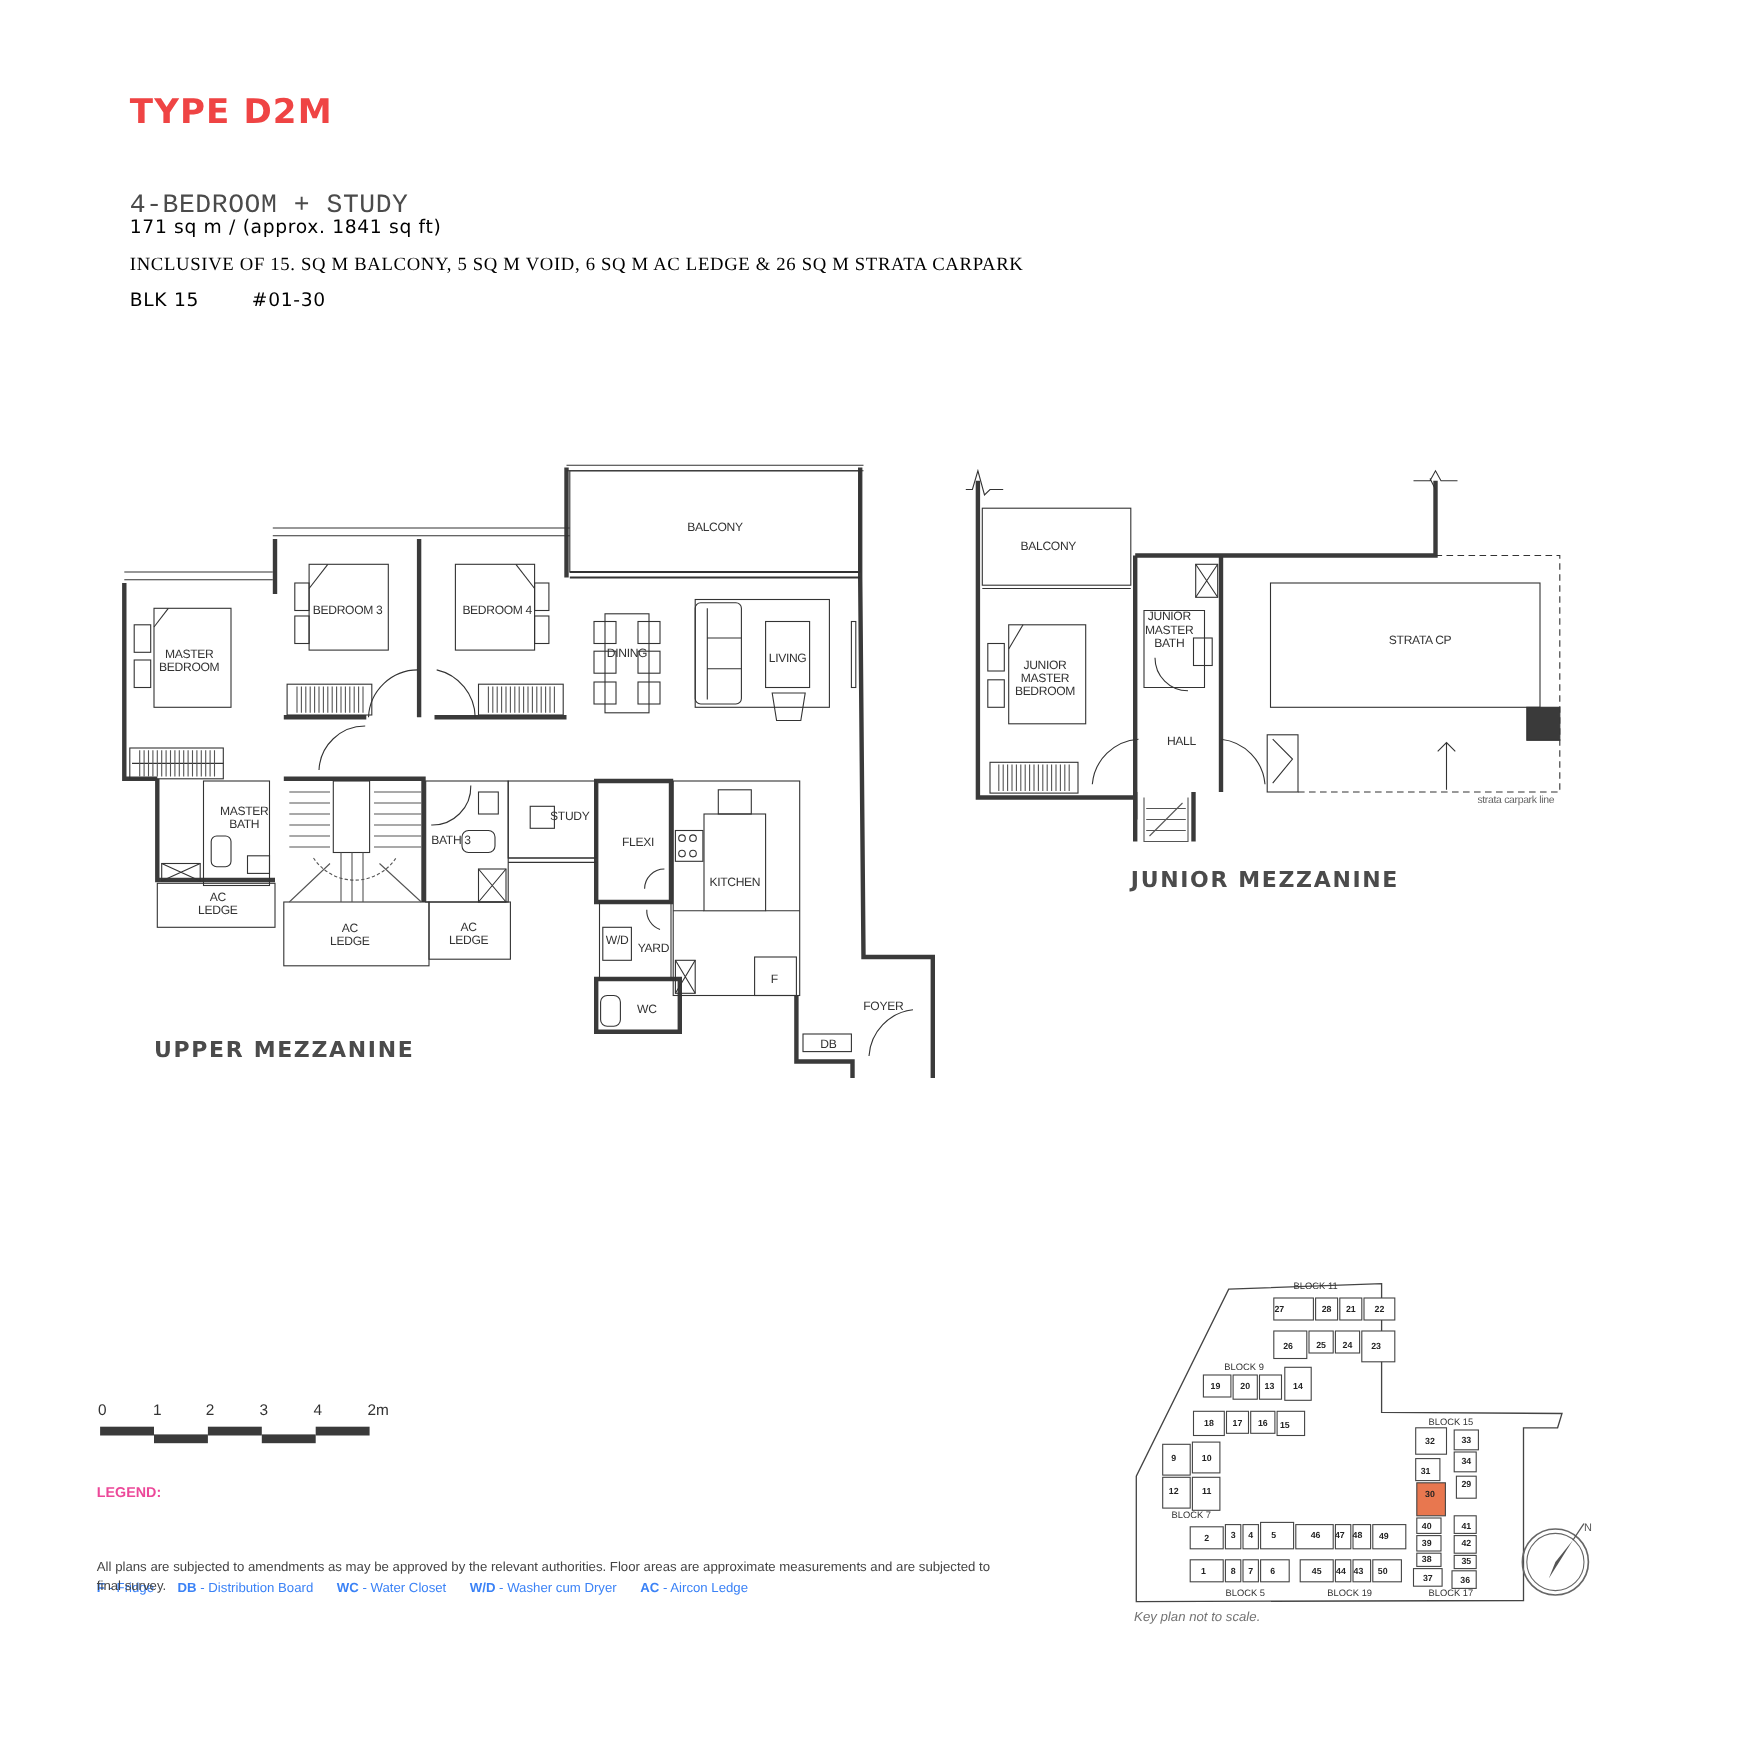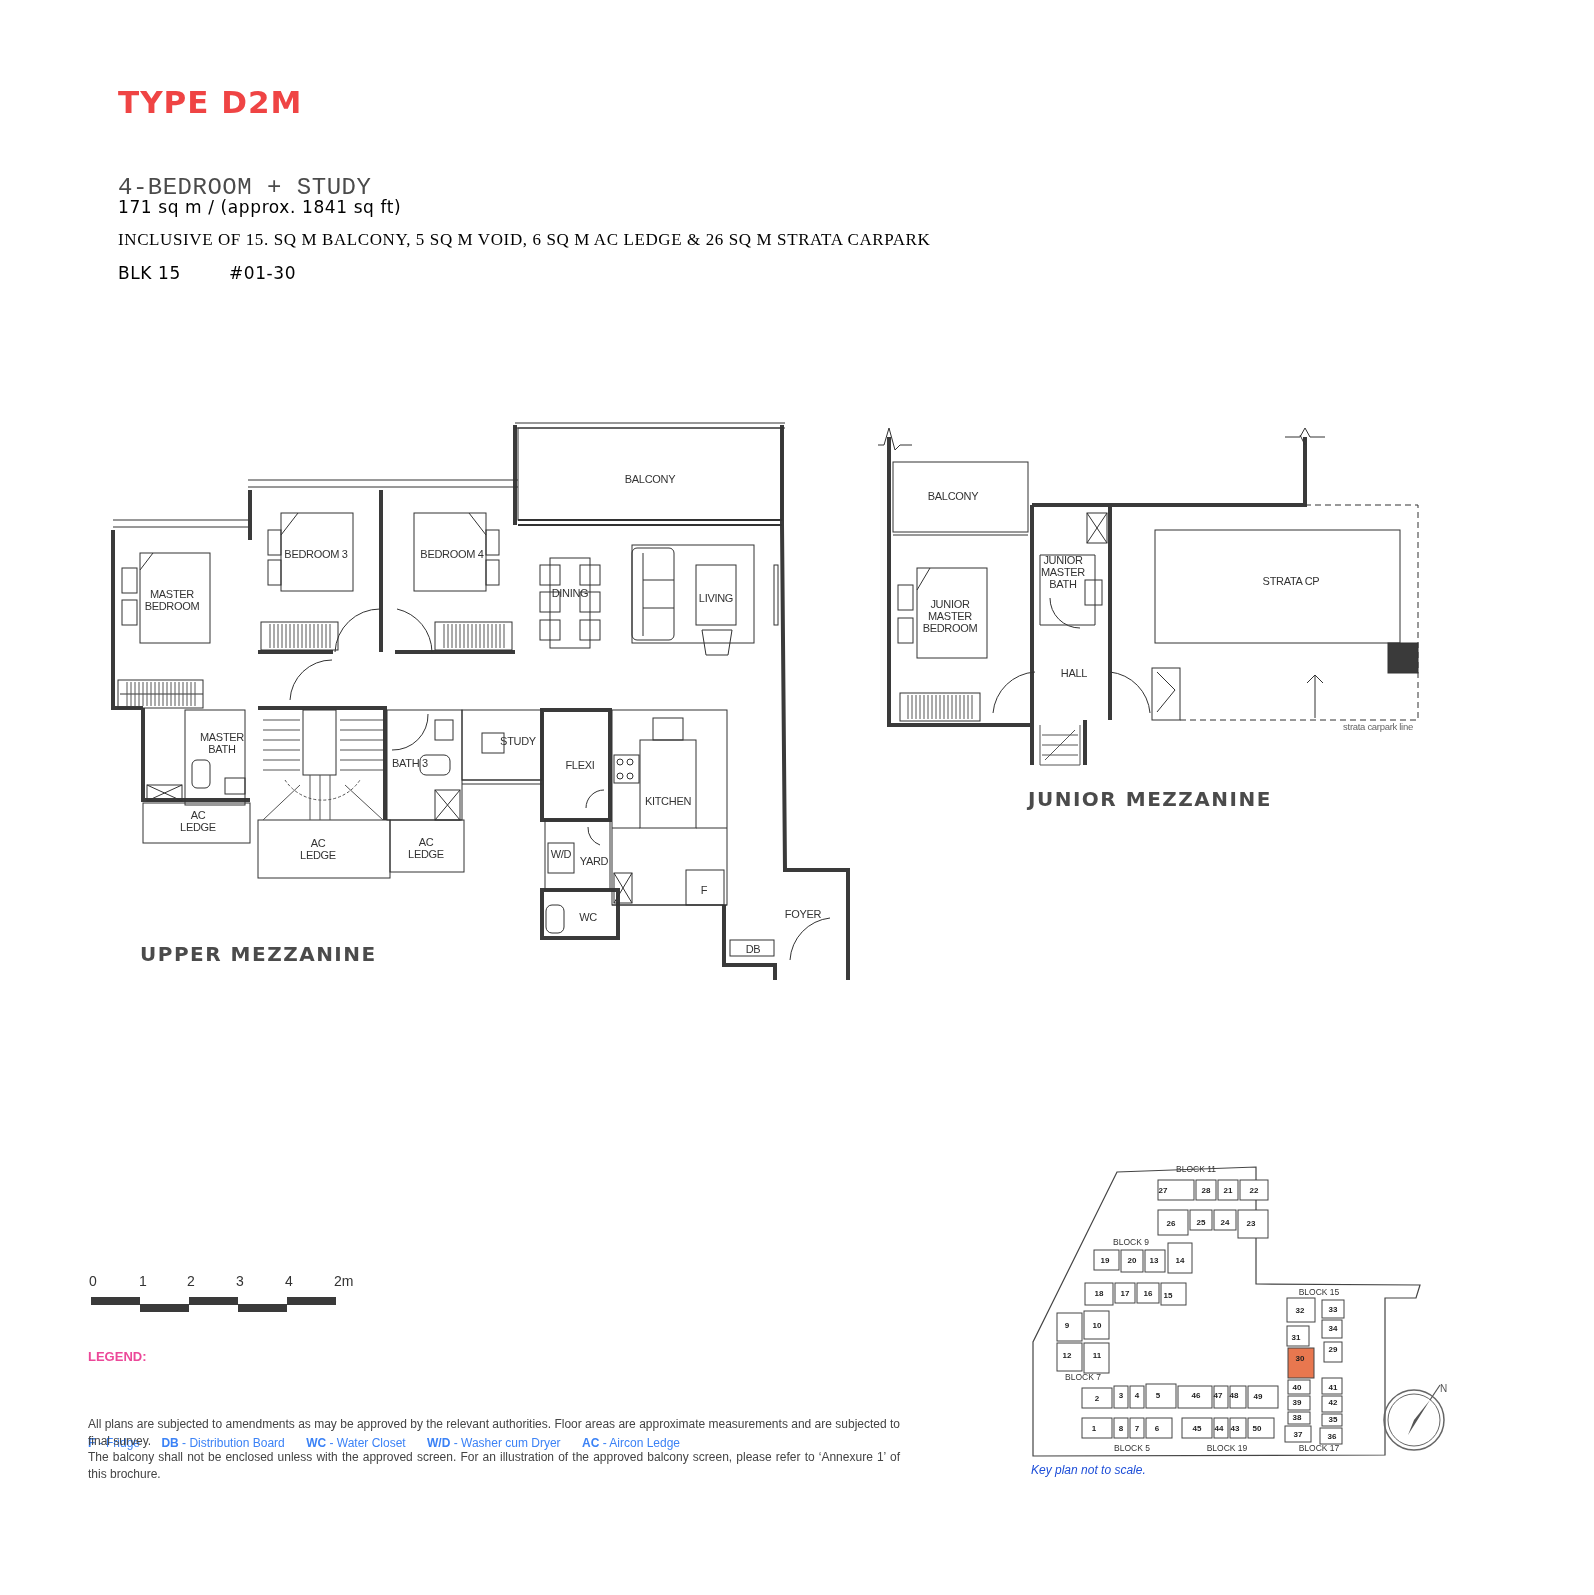--- a/index.html
+++ b/index.html
@@ -15,21 +15,21 @@
   .plan-label{font-family:"DejaVu Sans",sans-serif;font-weight:bold;font-size:20px;letter-spacing:1.5px;color:#4b4b4b;}
   .room{font-family:"Liberation Sans",sans-serif;font-size:11px;fill:#333;letter-spacing:-0.3px;}
   svg text{font-family:"Liberation Sans",sans-serif;}
   .scale-num{font-family:"Liberation Sans",sans-serif;font-size:14px;color:#333;position:absolute;top:1273px;}
   .legend-title{left:88px;top:1349px;font-size:13px;font-weight:bold;color:#ec4899;}
   .legend-row{left:88px;top:1436px;font-size:12px;color:#3b82f6;white-space:nowrap;}
   .legend-row b{font-weight:bold;}
   .legend-item{margin-right:18px;}
   .disclaimer{left:88px;top:1416px;width:812px;font-size:12px;line-height:16.5px;color:#444;text-align:justify;}
   .disclaimer p{margin:0;}
-  .keycap{left:1031px;top:1463px;font-size:12px;font-style:italic;color:#1d4ed8;}
+  .keycap{left:1031px;top:1463px;font-size:12px;font-style:italic;color:#737373;}
 </style>
 </head>
 <body>
 
 <div class="abs title">TYPE D2M</div>
 <div class="abs subtitle">4-BEDROOM + STUDY</div>
 <div class="abs meta meta1">171 sq m / (approx. 1841 sq ft)</div>
 <div class="abs meta meta2">INCLUSIVE OF 15. SQ M BALCONY, 5 SQ M VOID, 6 SQ M AC LEDGE &amp; 26 SQ M STRATA CARPARK</div>
 <div class="abs meta meta3">
   <span>BLK 15</span><span class="blk-gap"></span><span>#01-30</span>
@@ -268,21 +268,20 @@
 <div class="abs legend-row">
   <span class="legend-item"><b>F</b><span> - </span><span>Fridge</span></span>
   <span class="legend-item"><b>DB</b><span> - </span><span>Distribution Board</span></span>
   <span class="legend-item"><b>WC</b><span> - </span><span>Water Closet</span></span>
   <span class="legend-item"><b>W/D</b><span> - </span><span>Washer cum Dryer</span></span>
   <span class="legend-item"><b>AC</b><span> - </span><span>Aircon Ledge</span></span>
 </div>
 
 <div class="abs disclaimer">
   <p>All plans are subjected to amendments as may be approved by the relevant authorities. Floor areas are approximate measurements and are subjected to final survey.</p>
-  <p>The balcony shall not be enclosed unless with the approved screen. For an illustration of the approved balcony screen, please refer to ‘Annexure 1’ of this brochure.</p>
 </div>
 
 <svg class="abs" style="left:1020px;top:1150px;" width="440" height="310" viewBox="1020 1150 440 310">
   <g fill="none" stroke="#444" stroke-width="1.2">
     <path d="M1117 1172 L1256 1167 L1256 1284 L1420 1285 L1416 1298 L1385 1298 L1385 1455 L1033 1456 L1033 1342 Z"></path>
   </g>
   <g fill="#fff" stroke="#444" stroke-width="1">
 
     <rect x="1158" y="1180" width="36" height="20"></rect>
       <rect x="1196" y="1180" width="20" height="20"></rect>

